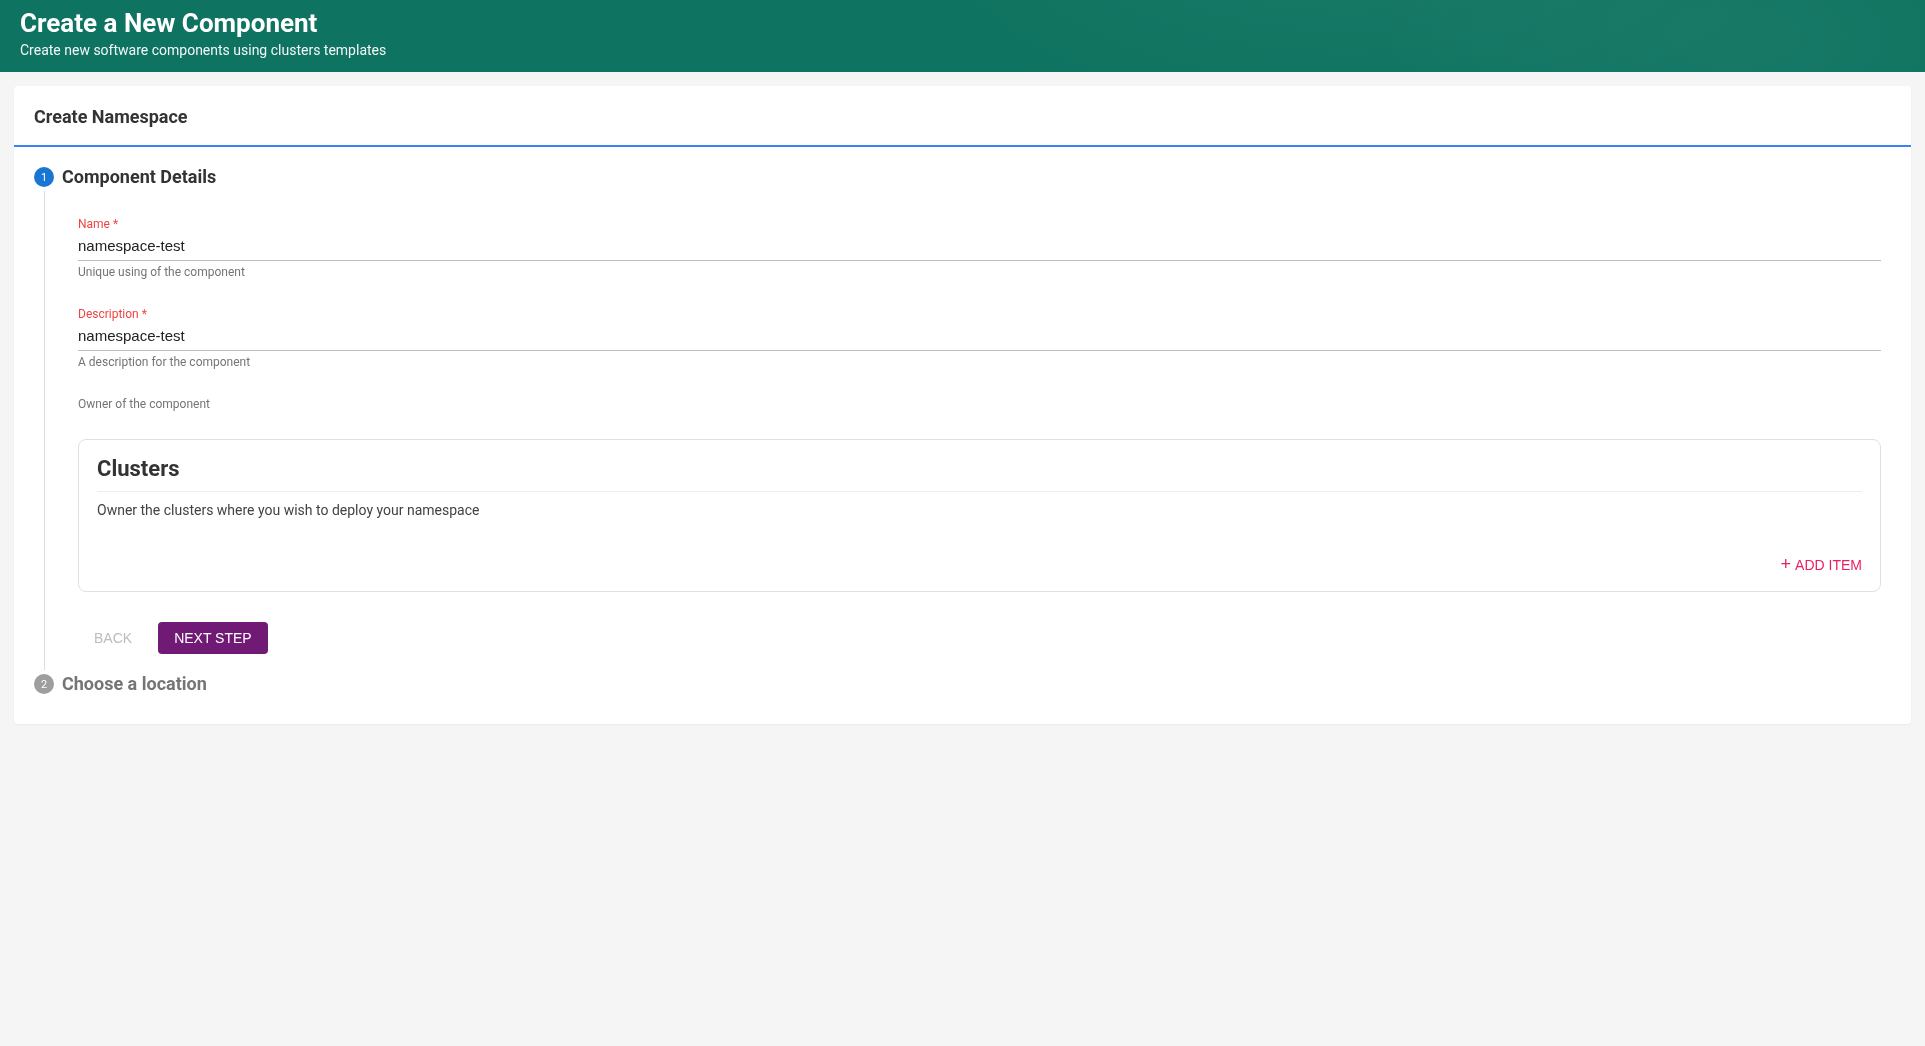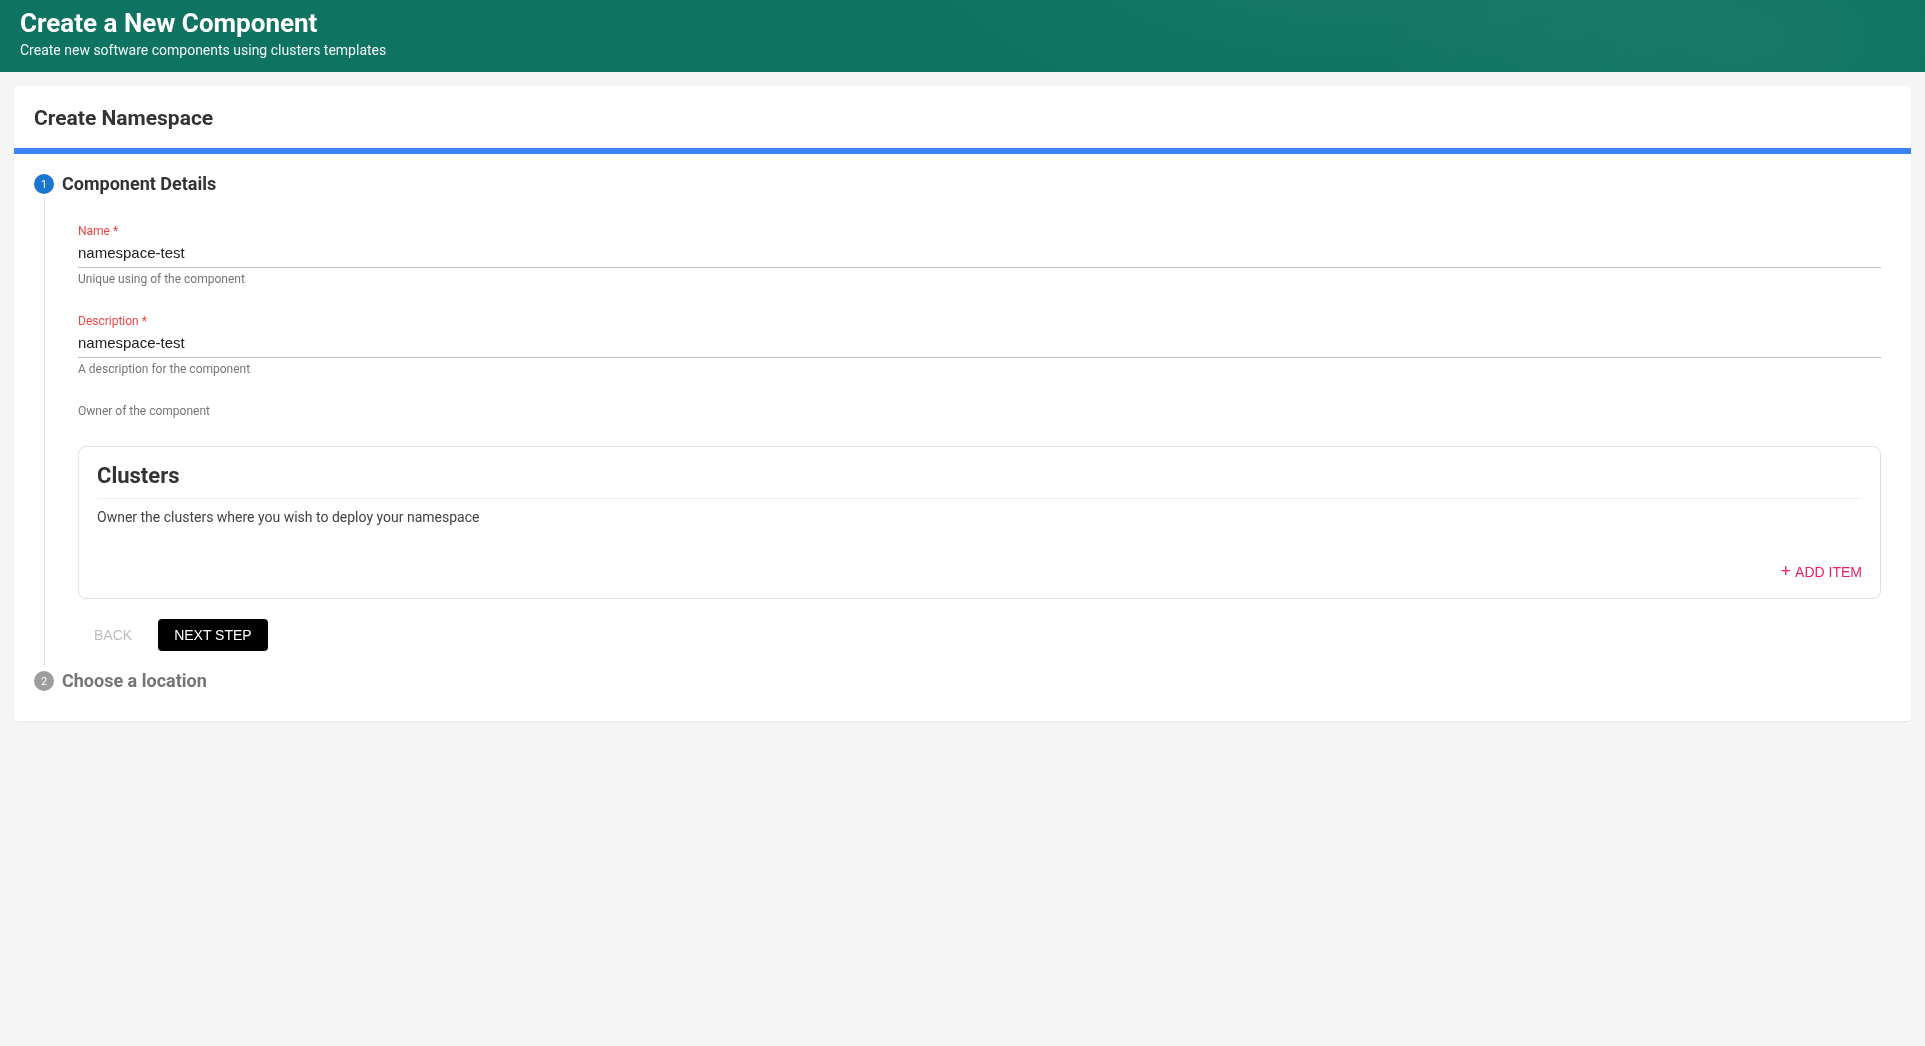--- a/index.html
+++ b/index.html
@@ -31,24 +31,24 @@
     }
     .content-wrapper {
       padding: 14px;
     }
     .card {
       background: white;
       border-radius: 4px;
       box-shadow: 0 1px 2px rgba(0,0,0,0.05);
     }
     .card-title {
-      font-size: 21px;
+      font-size: 18px;
       font-weight: 700;
       padding: 20px 20px 18px;
-      border-bottom: 6px solid #3b82f6;
+      border-bottom: 2px solid #3b82f6;
     }
     .stepper {
       padding: 20px;
     }
     .step {
       display: flex;
     }
     .step-indicator {
       display: flex;
       flex-direction: column;
@@ -206,38 +206,38 @@
       align-items: center;
       gap: 4px;
     }
     .add-item-btn .plus {
       font-size: 18px;
       font-weight: 400;
     }
     .button-row {
       display: flex;
       gap: 10px;
-      margin-top: 20px;
+      margin-top: 30px;
       margin-left: 0;
     }
     .btn {
       padding: 8px 16px;
       border-radius: 4px;
       font-size: 14px;
       font-weight: 500;
       border: none;
       cursor: pointer;
       text-transform: uppercase;
     }
     .btn-back {
       background: none;
       color: #bdbdbd;
     }
     .btn-primary {
-      background: #000000;
+      background: #701a75;
       color: white;
     }
   </style>
 </head>
 <body>
 
 <div class="header">
   <h1>Create a New Component</h1>
   <p>Create new software components using clusters templates</p>
 </div>

